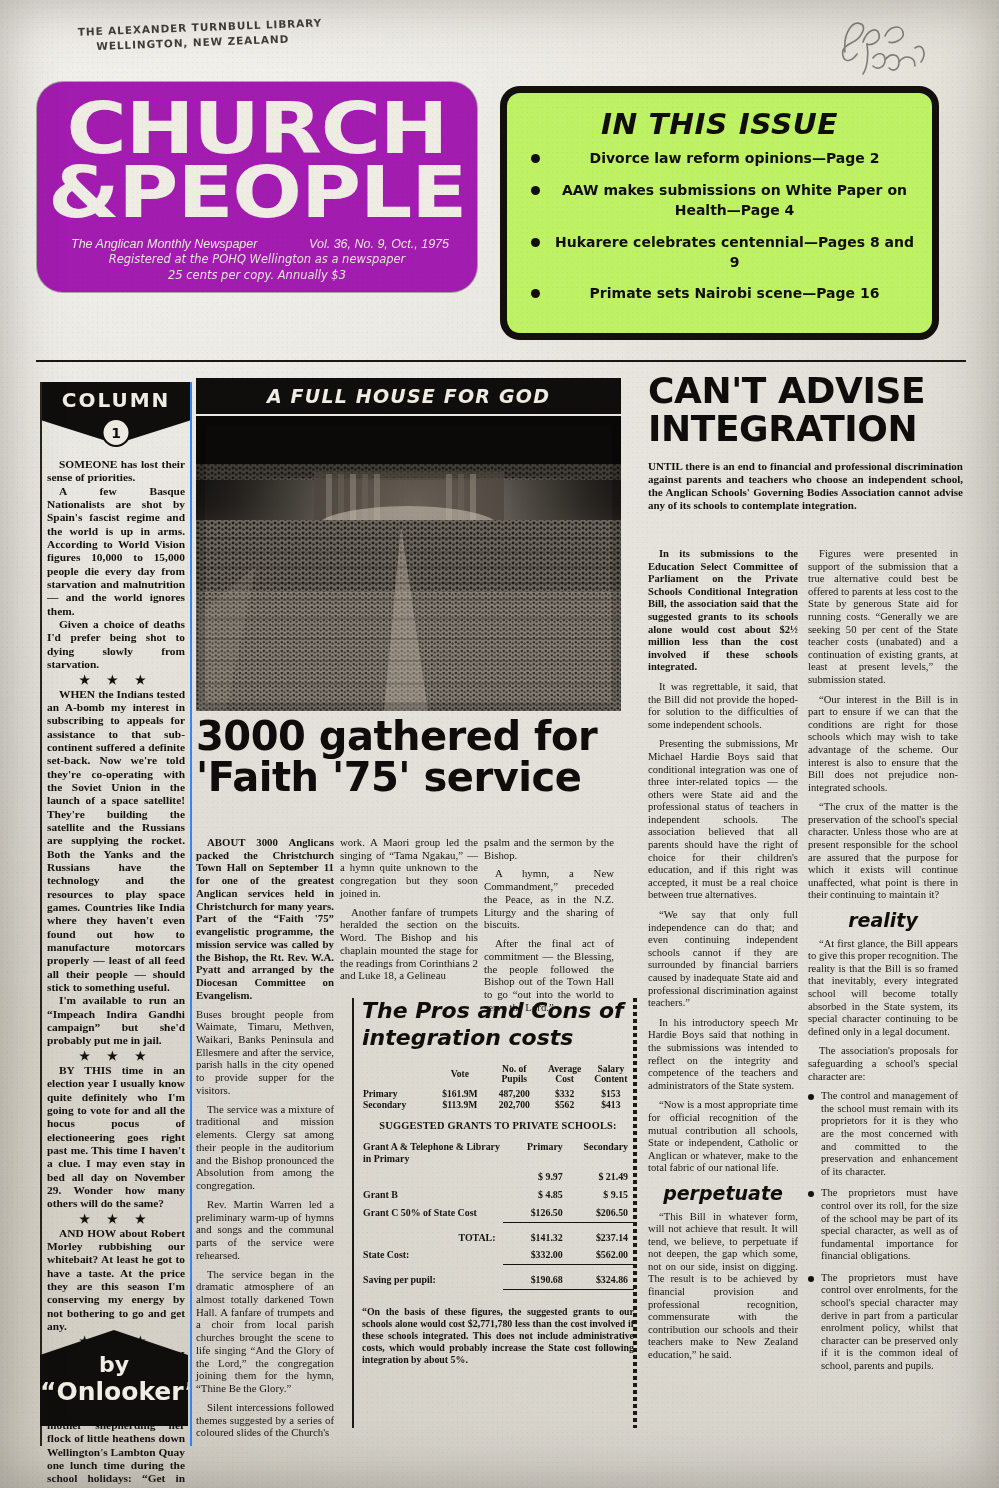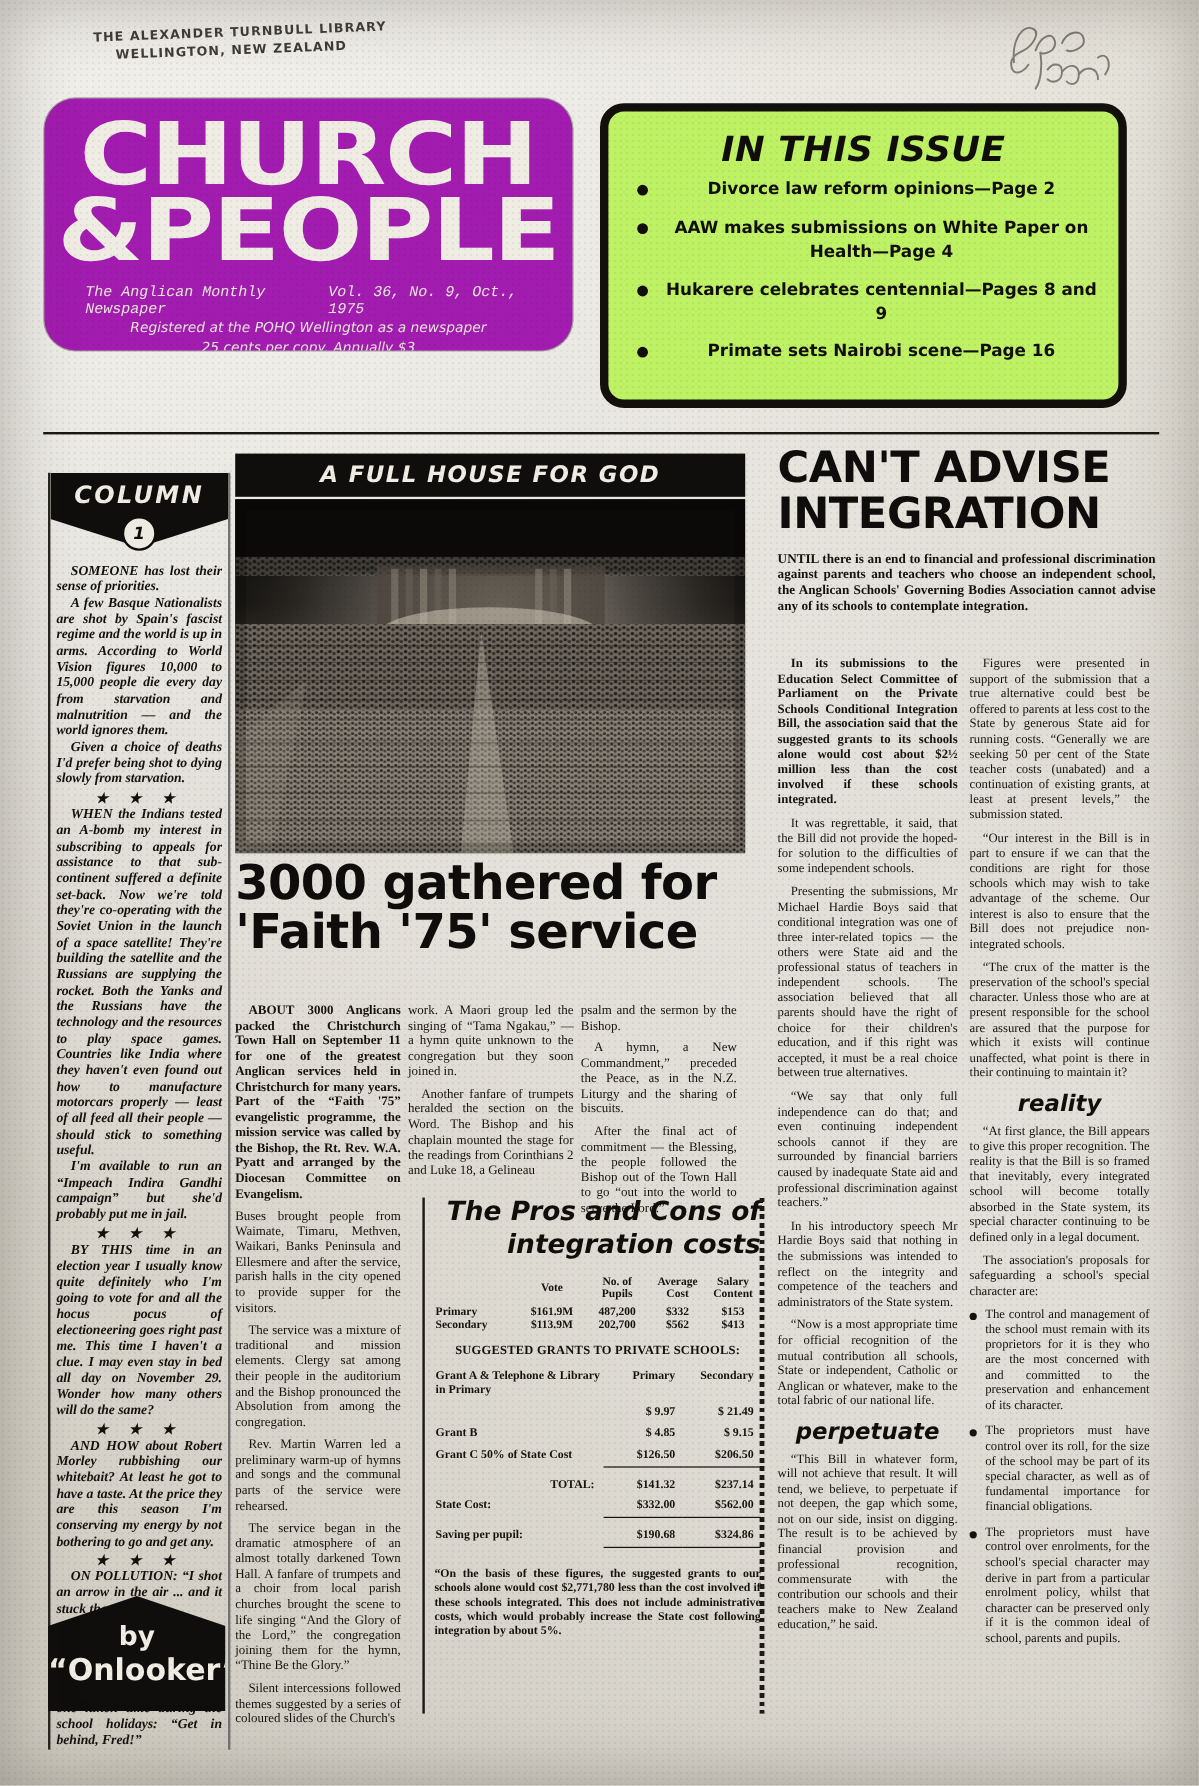--- a/index.html
+++ b/index.html
@@ -69,21 +69,21 @@
     transform:scaleX(1.14);
   }
   .title-l2{
     font-size:72px;line-height:.9;letter-spacing:-1px;
     transform:scaleX(1.14);
   }
   #masthead .sub{
     display:flex;justify-content:space-between;
     padding:12px 28px 0 34px;
     color:#e9e6dd;
-    font-family:Liberation Mono, monospace;
+    font-family:Liberation Sans, sans-serif;
     font-style:italic;font-size:12.5px;
   }
   #masthead .reg{
     text-align:center;color:#e7e4db;
     font-family:"DejaVu Sans", sans-serif;
     font-style:italic;font-size:11.5px;line-height:1.45;
   }
 
   
   #issuebox{
@@ -107,24 +107,23 @@
   #issuebox li .dot{
     position:absolute;left:0;top:5px;width:9px;height:9px;
     background:#110e0c;border-radius:50%;
   }
 
   
   .hrule{position:absolute;background:#1a1613;}
 
   
   #col1{
-    position:absolute;left:40px;top:394px;width:148px;height:1064px;
-    border-left:2px solid #2a241e;border-right:2px solid #737373;
+    position:absolute;left:40px;top:382px;width:148px;height:1064px;
+    border-left:2px solid #2a241e;border-right:2px solid #3b82f6;
     padding:0;
-    font-style:italic;
   }
   #col1-head{
     position:relative;height:62px;background:#100e0c;
     clip-path:polygon(0 0,100% 0,100% 62%,50% 100%,0 62%);
   }
   #col1-head .label{
     color:#efece3;text-align:center;
     font-family:"DejaVu Sans", sans-serif;
     font-weight:bold;font-size:20px;letter-spacing:2px;
     padding-top:6px;
@@ -197,21 +196,21 @@
   #procons{
     position:absolute;left:352px;top:998px;width:272px;height:430px;
     border-left:2px solid #1d1915;
     padding-left:8px;
   }
   #procons::after{
     content:"";position:absolute;right:-3px;top:0;bottom:0;width:4px;
     background:repeating-linear-gradient(180deg,#1d1915 0 4px,transparent 4px 7px);
   }
   #procons h3{
-    margin:0 0 12px 0;text-align:right;
+    margin:0 0 12px 0;text-align:left;
     font-family:"DejaVu Sans", sans-serif;
     font-style:italic;font-weight:bold;font-size:22px;line-height:1.22;
     color:#100d0b;
   }
   table.costs{
     width:100%;border-collapse:collapse;
     font-family:"Liberation Serif", serif;font-weight:bold;
     font-size:9.6px;color:#16120e;
   }
   table.costs th{font-weight:bold;padding:0 1px 3px 1px;line-height:1.1;}

